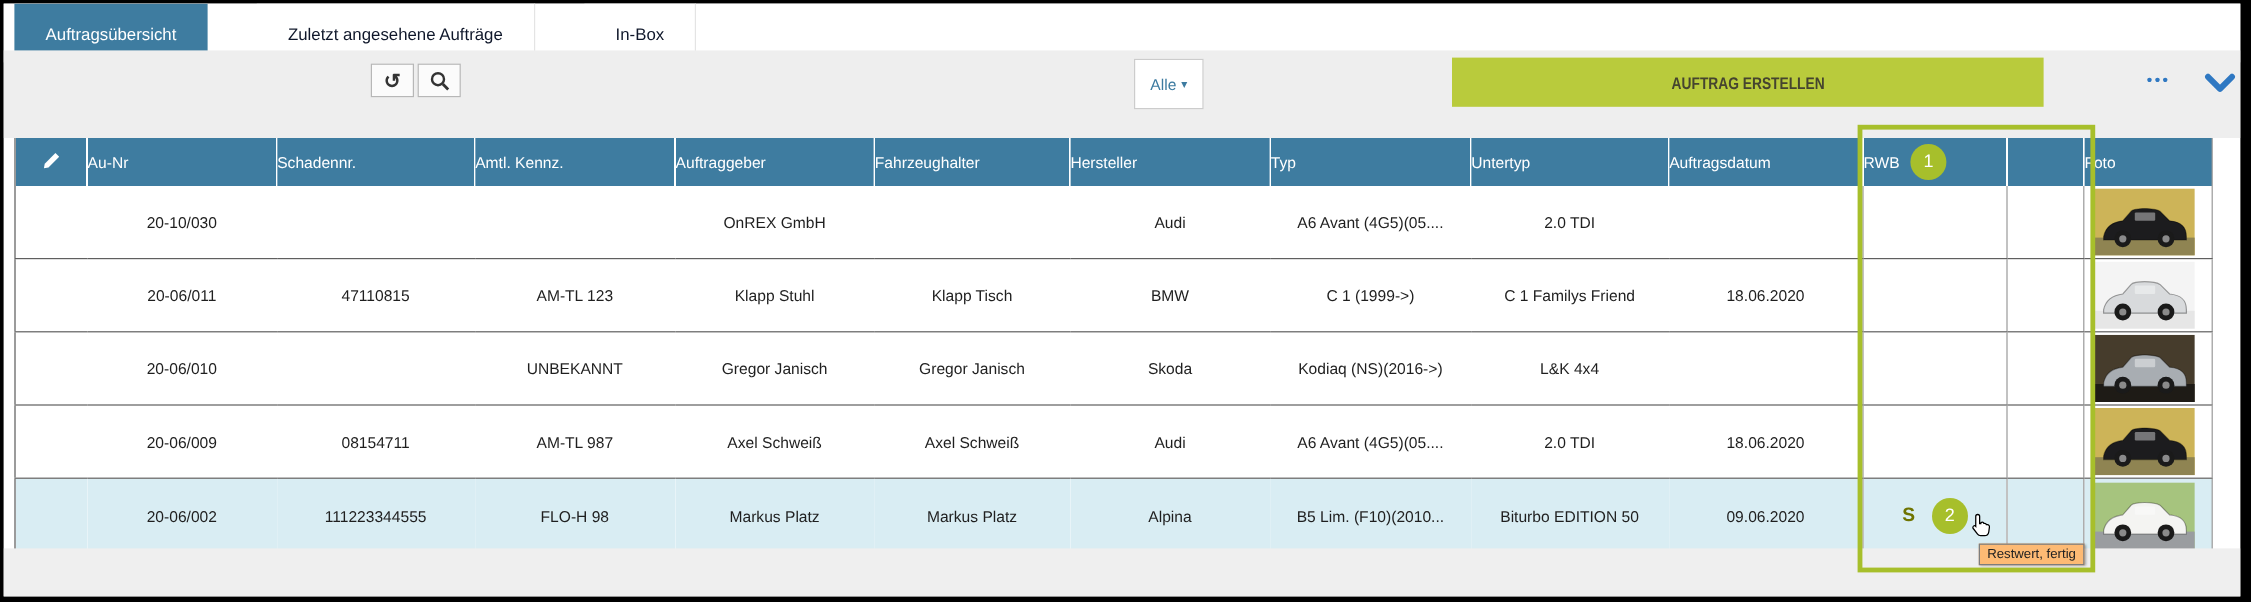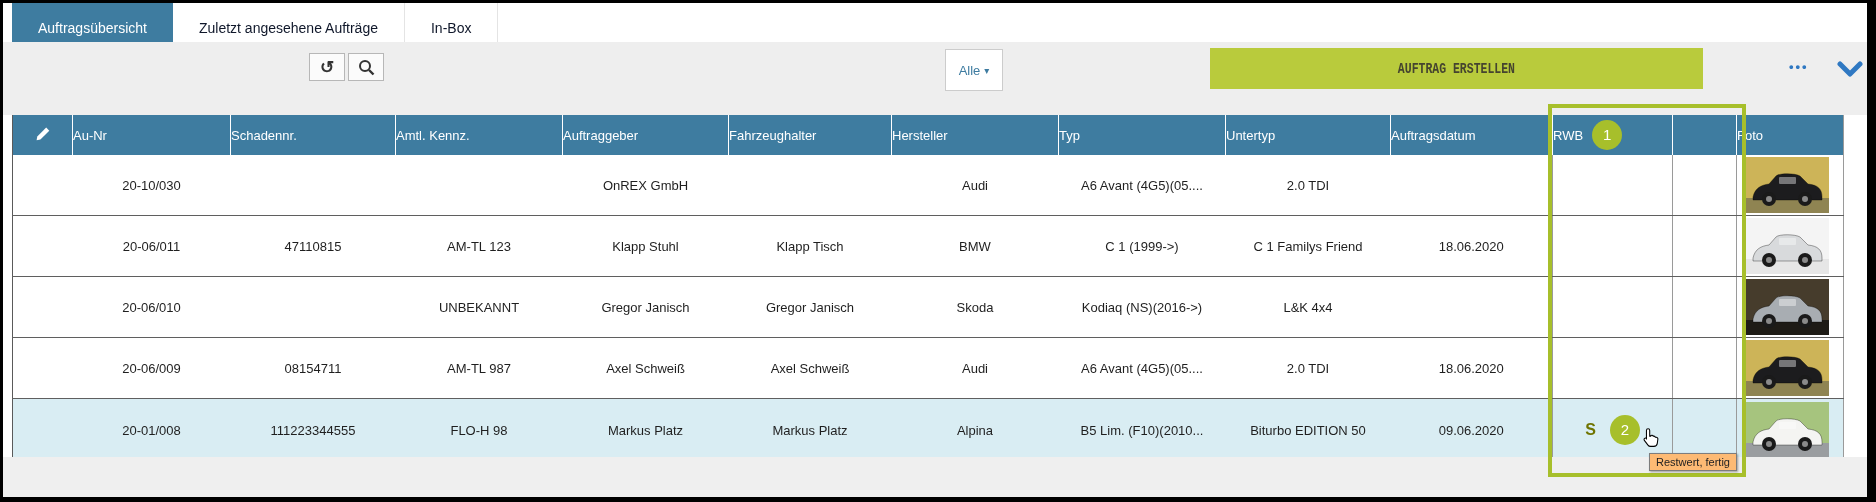--- a/index.html
+++ b/index.html
@@ -3,21 +3,21 @@
 <meta charset="utf-8">
 <style>
   html,body{margin:0;padding:0;background:#fff;}
   .frame{
     position:relative;width:1876px;height:502px;box-sizing:border-box;
     border:3px solid #000;border-right-width:9px;border-bottom-width:5px;
     background:#fff;overflow:hidden;
     font-family:"Liberation Sans",sans-serif;color:#222;
   }
   
-  .tabbar{display:flex;height:49px;background:#fff;align-items:stretch;}
+  .tabbar{display:flex;height:49px;background:#fff;align-items:stretch;gap:41px;}
   .tab{display:flex;align-items:center;padding:0 26px;font-size:14px;color:#0f172a;
        background:#fff;border-right:1px solid #e4e4e4;cursor:pointer;white-space:nowrap;}
   .tab.active{background:var(--teal);color:#fff;border-right:none;margin-left:9px;}
   
   .toolbar{position:absolute;left:0;top:39px;width:100%;height:73px;background:#eeeeee;}
   .search-input{position:absolute;left:9px;top:11px;width:286px;height:26px;
        border:1px solid #c3c3c3;font-size:13px;padding:0 8px;color:#333;outline:none;
        font-family:"Liberation Sans",sans-serif;}
   .search-input::placeholder{color:#aebfca;}
   .tool-btn{position:absolute;top:11px;width:36px;height:28px;background:#fbfbfb;
@@ -25,21 +25,21 @@
        font-size:17px;color:#333;cursor:pointer;box-sizing:border-box;}
   .btn-history{left:306px;font-weight:bold;}
   .btn-search{left:345px;}
   .filter-btn{position:absolute;left:942px;top:7px;width:58px;height:42px;background:#fff;
        border:1px solid #ccc;display:flex;align-items:center;justify-content:center;gap:4px;
        color:#3d7ba0;font-size:13px;cursor:pointer;box-sizing:border-box;}
   .filter-caret{font-size:10px;color:#3d7ba0;}
   .create-btn{position:absolute;left:1207px;top:6px;width:493px;height:41px;
        background:var(--accent);border:none;color:#45442f;font-size:14px;font-weight:bold;
        letter-spacing:0;display:flex;align-items:center;justify-content:center;cursor:pointer;
-       font-family:Liberation Mono, monospace;transform-origin:center;}
+       font-family:Liberation Sans, sans-serif;transform-origin:center;}
   .create-btn span{display:inline-block;transform:scaleX(.82);}
   .more-btn{position:absolute;left:1786px;top:17px;color:var(--blue);font-weight:bold;
        font-size:13px;letter-spacing:2px;cursor:pointer;}
   .expand-btn{position:absolute;left:1834px;top:19px;cursor:pointer;width:26px;height:18px;}
   
   table.grid{position:absolute;left:9px;top:112px;width:1831px;border-collapse:collapse;
        table-layout:fixed;border-left:1px solid #5a5a5a;border-right:1px solid #9a9a9a;}
   table.grid th{background:var(--teal);color:#fff;font-weight:normal;font-size:13px;
        height:40px;border-right:1px solid #fff;padding:0;overflow:hidden;white-space:nowrap;}
   table.grid th:last-child{border-right:none;}
@@ -287,21 +287,21 @@
   <rect x="36" y="20" width="17" height="7" rx="1" fill="rgba(255,255,255,.4)"></rect>
   <circle cx="26" cy="42" r="7" fill="#1a1a1a"></circle>
                 <circle cx="62" cy="42" r="7" fill="#1a1a1a"></circle>
   <circle cx="26" cy="42" r="3" fill="#8a8a8a"></circle>
                 <circle cx="62" cy="42" r="3" fill="#8a8a8a"></circle>
               </svg></span>
           </td>
         </tr>
         <tr class="highlighted">
           <td class="c-edit"></td>
-          <td class="c-au_nr">20-01/008</td>
+          <td class="c-au_nr">20-06/002</td>
           <td class="c-schadennr">111223344555</td>
           <td class="c-kennz">FLO-H 98</td>
           <td class="c-auftraggeber">Markus Platz</td>
           <td class="c-halter">Markus Platz</td>
           <td class="c-hersteller">Alpina</td>
           <td class="c-typ">B5 Lim. (F10)(2010...</td>
           <td class="c-untertyp">Biturbo EDITION 50</td>
           <td class="c-datum">09.06.2020</td>
           <td class="c-rwb">
             <div class="rwb-wrap">

